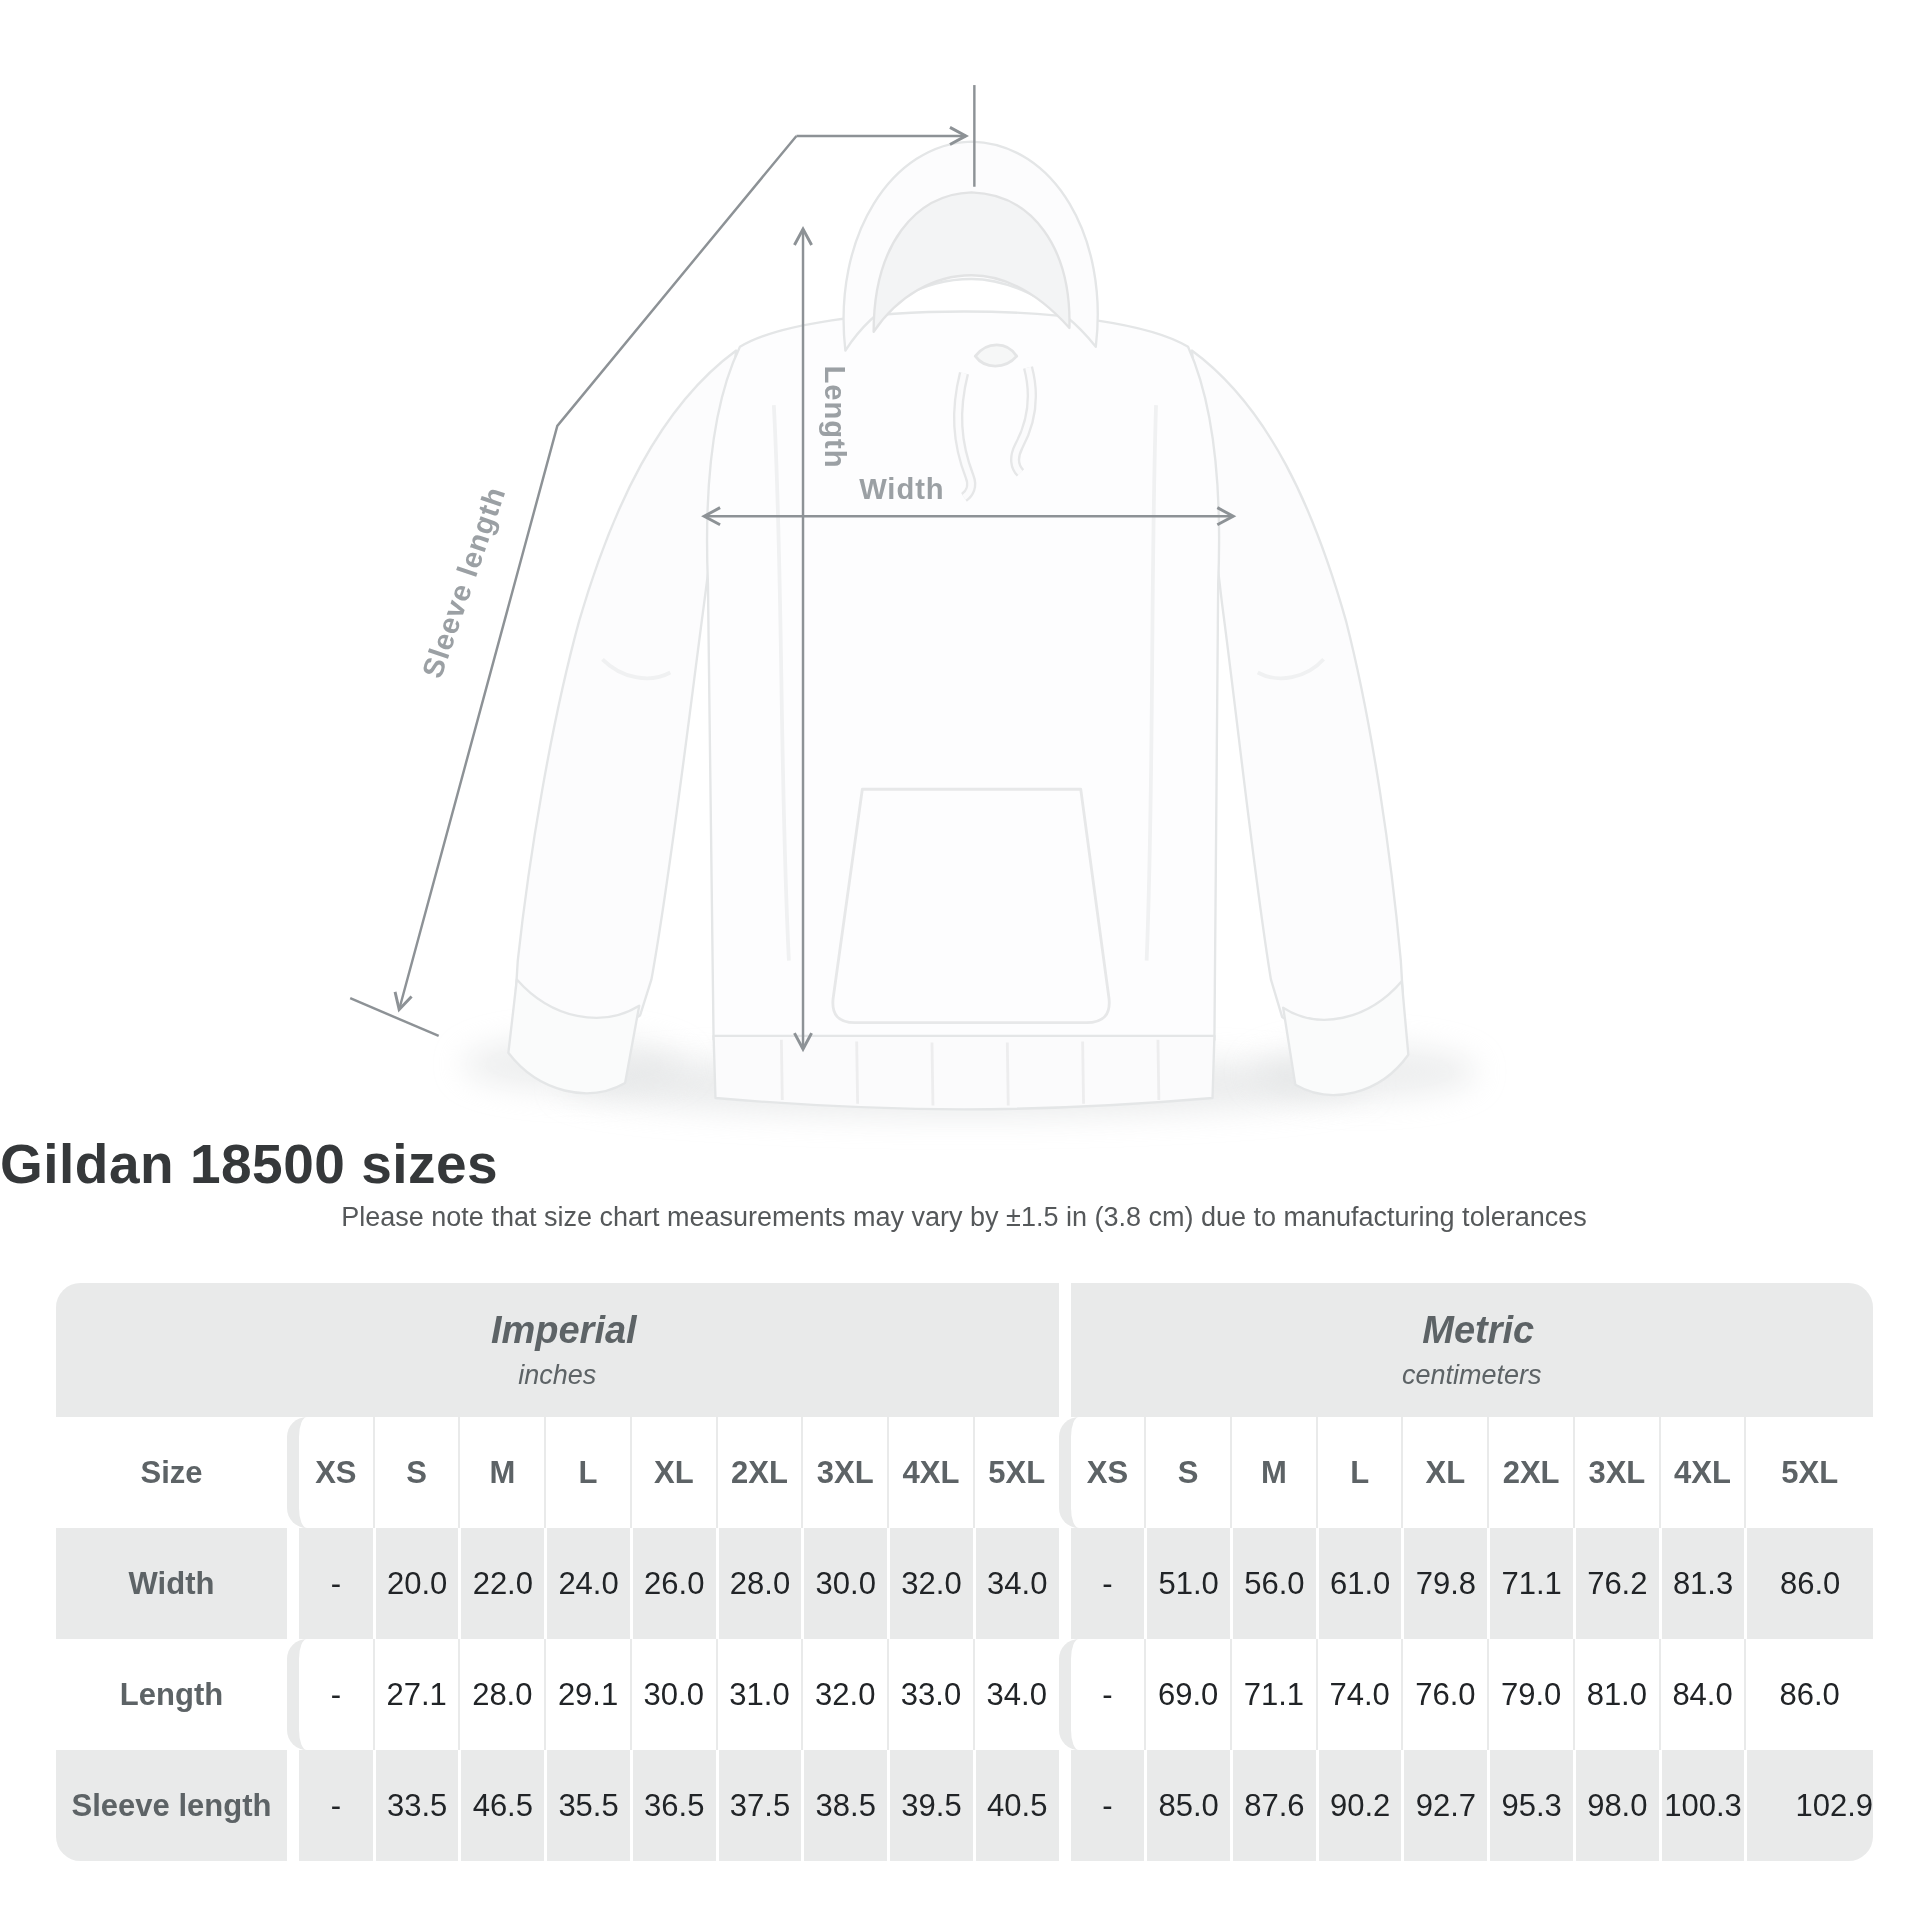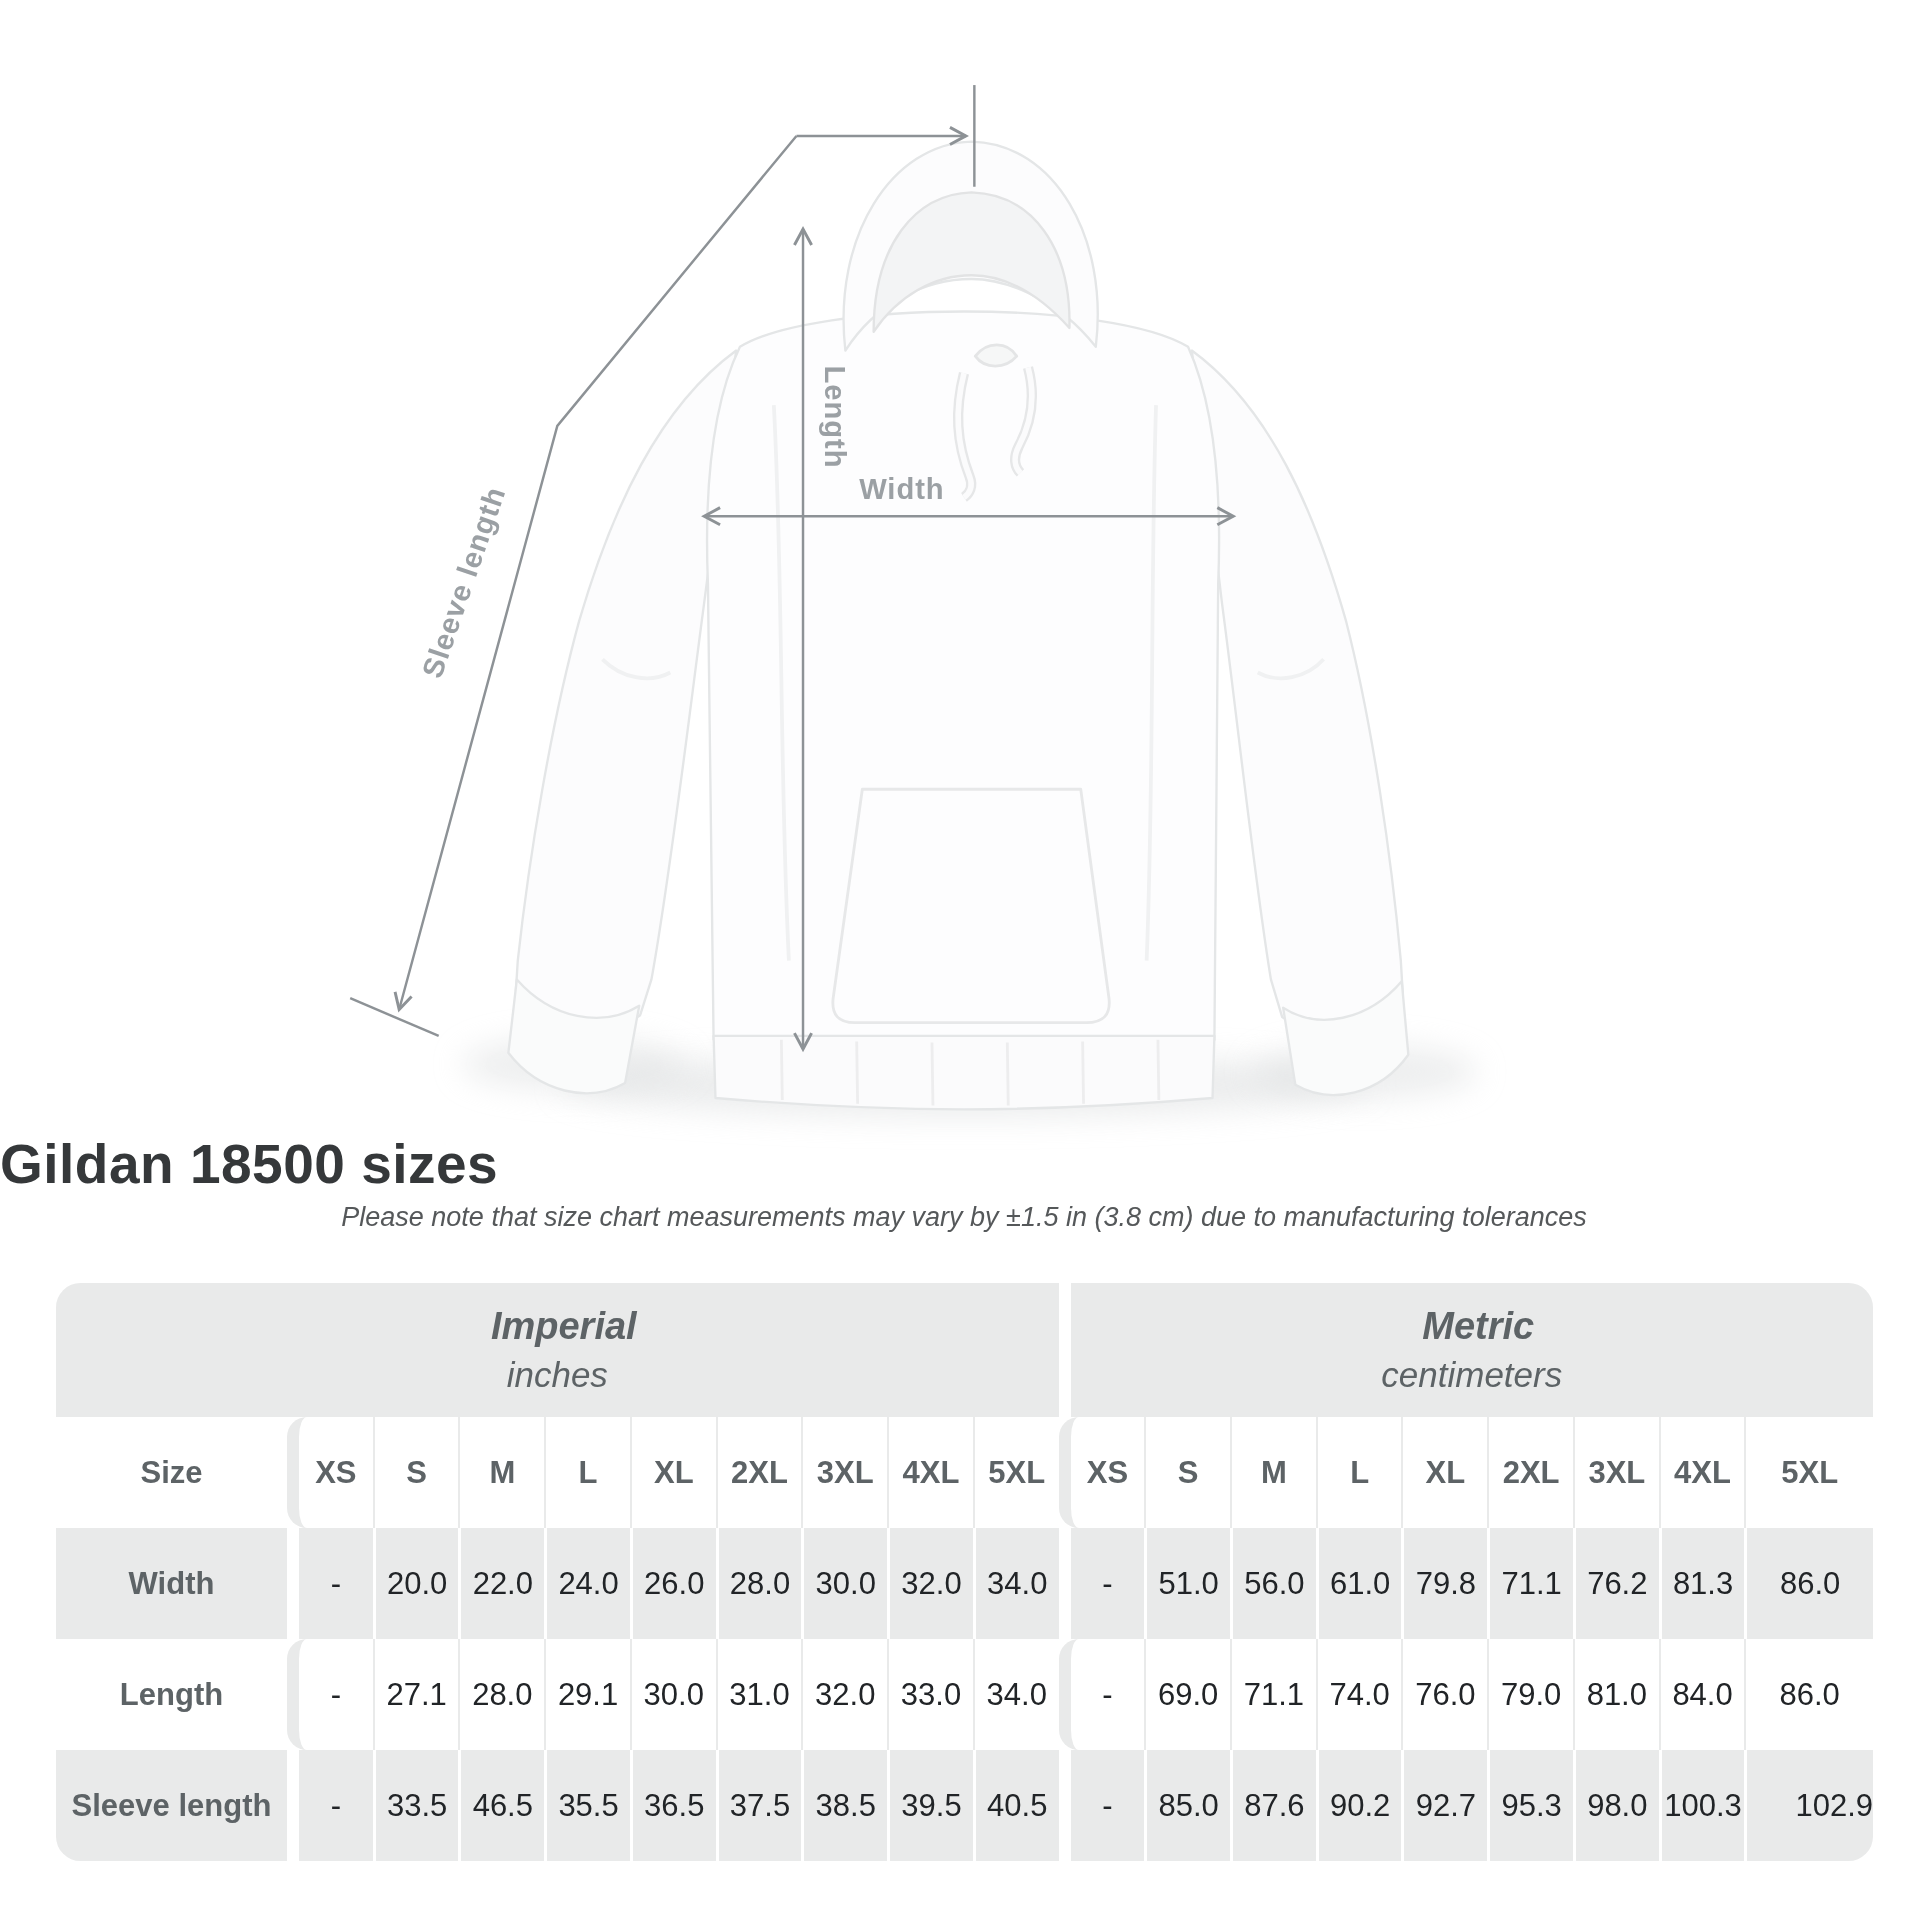--- a/index.html
+++ b/index.html
@@ -6,34 +6,34 @@
   body{width:1928px;height:1928px;position:relative;overflow:hidden;
        font-family:"Liberation Sans","DejaVu Sans",sans-serif;}
 
   
   .figure{position:absolute;left:0;top:0;width:1928px;height:1281px;}
 
   
   .title{position:absolute;left:0;top:1132px;width:1928px;text-align:left;
          font-size:55px;font-weight:bold;color:#35383a;letter-spacing:0.5px;}
   .subtitle{position:absolute;left:0;top:1202px;width:1928px;text-align:center;
-            font-size:27px;font-style:italic;color:#55585a;}
+            font-size:27px;color:#55585a;}
 
   
   .size-table{position:absolute;left:56px;top:1283px;width:1817px;
               display:grid;
               grid-template-columns:231px repeat(18,1fr);
               grid-template-rows:134px repeat(4,111px);}
   .c{display:flex;align-items:center;justify-content:center;box-sizing:border-box;}
 
   .band{background:#e9eaea;flex-direction:column;gap:7.5px;grid-row:1;}
   .band-imperial{grid-column:1/11;border-top-left-radius:24.5px;}
   .band-metric{grid-column:11/20;border-top-right-radius:24.5px;border-left:12.2px solid #ffffff;}
   .band-name{font-size:38px;font-weight:bold;font-style:italic;color:#5d6366;margin-left:13px;}
-  .band-unit{font-size:35px;font-style:italic;color:#5d6366;}
+  .band-unit{font-size:27px;font-style:italic;color:#5d6366;}
 
   .hd{background:#ffffff;font-size:31px;font-weight:bold;color:#5d6366;
       border-left:2.8px solid #e9eaea;}
   .w{background:#ffffff;font-size:31px;color:#212427;border-left:2.8px solid #e9eaea;}
   .g{background:#e9eaea;font-size:31px;color:#212427;border-left:3.8px solid #ffffff;}
   .lbl{font-weight:bold;color:#5d6366;}
   .first{border-left:none;}
   .hd.gs,.w.gs{border-left-width:12.2px;border-radius:20px;}
   .g.gs{border-left-width:12.2px;}
   .br-l{border-bottom-left-radius:24.5px;}

